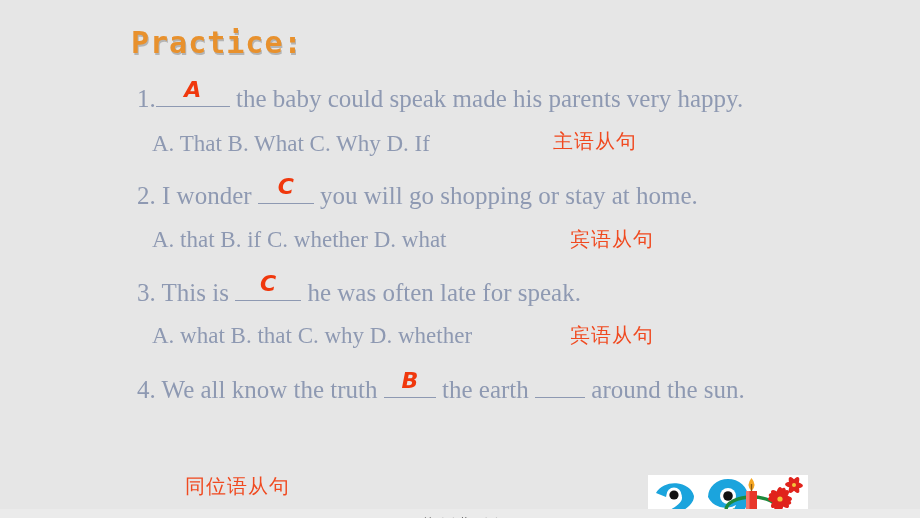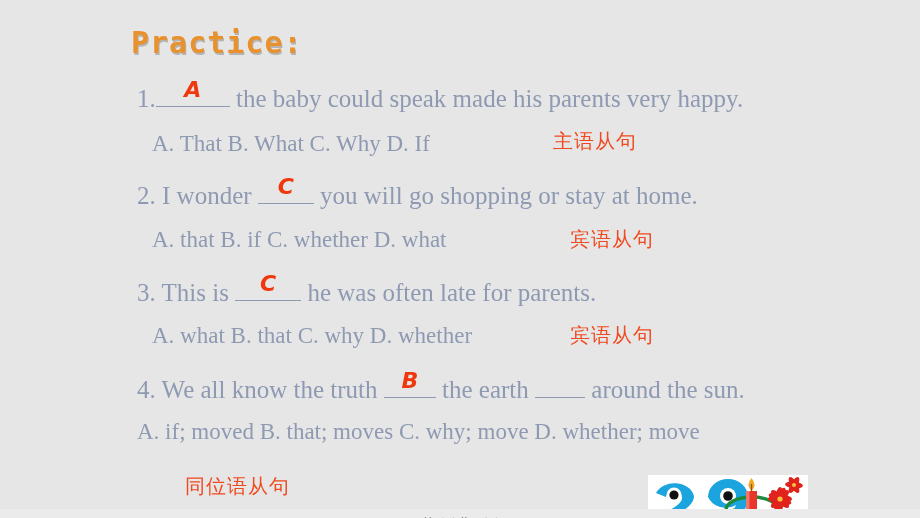--- a/index.html
+++ b/index.html
@@ -138,29 +138,28 @@
   <div class="oline" style="left:152px; top:115px;font-family:Liberation Serif, serif;">A. That   B. What   C. Why    D. If</div>
   <div class="cn-note" style="left:553px; top:114px;">主语从句</div>
 
   <div class="qline" style="left:137px; top:161px;">
     <span>2.</span><span> I wonder </span><span class="blank w2"><span class="ans">C</span></span><span> you will go shopping or stay at home.</span>
   </div>
   <div class="oline" style="left:152px; top:211px;">A. that     B. if     C. whether  D. what</div>
   <div class="cn-note" style="left:570px; top:212px;text-align:center;">宾语从句</div>
 
   <div class="qline" style="left:137px; top:258px;">
-    <span>3.</span><span> This is </span><span class="blank w3"><span class="ans">C</span></span><span> he was often late for parents.</span>
+    <span>3.</span><span> This is </span><span class="blank w3"><span class="ans">C</span></span><span> he was often late for speak.</span>
   </div>
   <div class="oline" style="left:152px; top:307px;">A. what  B. that   C. why   D. whether</div>
   <div class="cn-note" style="left:570px; top:308px;">宾语从句</div>
 
   <div class="qline" style="left:137px; top:355px;">
     <span>4.</span><span> We all know the truth </span><span class="blank w4"><span class="ans">B</span></span><span> the earth </span><span class="blank w5"><span class="ans"></span></span><span> around the sun.</span>
   </div>
-  <div class="oline" style="left:137px; top:403px;">A. if; moved  B. that; moves   C. why; move  D. whether; move</div>
   <div class="cn-note" style="left:185px; top:459px;">同位语从句</div>
 
   <div class="deco">
     <svg width="160" height="60" viewBox="0 0 160 60" xmlns="http://www.w3.org/2000/svg">
       <rect x="0" y="0" width="160" height="60" fill="#ffffff"></rect>
 
       <g>
         <path d="M8 18 a20 16 0 0 1 38 3 c0 10 -12 14 -20 22 l22 0 0 10 -40 0 c0 -16 26 -20 26 -30 a8 7 0 0 0 -16 -1 z" fill="#1ba4dd"></path>
         <circle cx="26" cy="20" r="7.5" fill="#ffffff"></circle>
         <circle cx="26" cy="20" r="4.6" fill="#111111"></circle>

